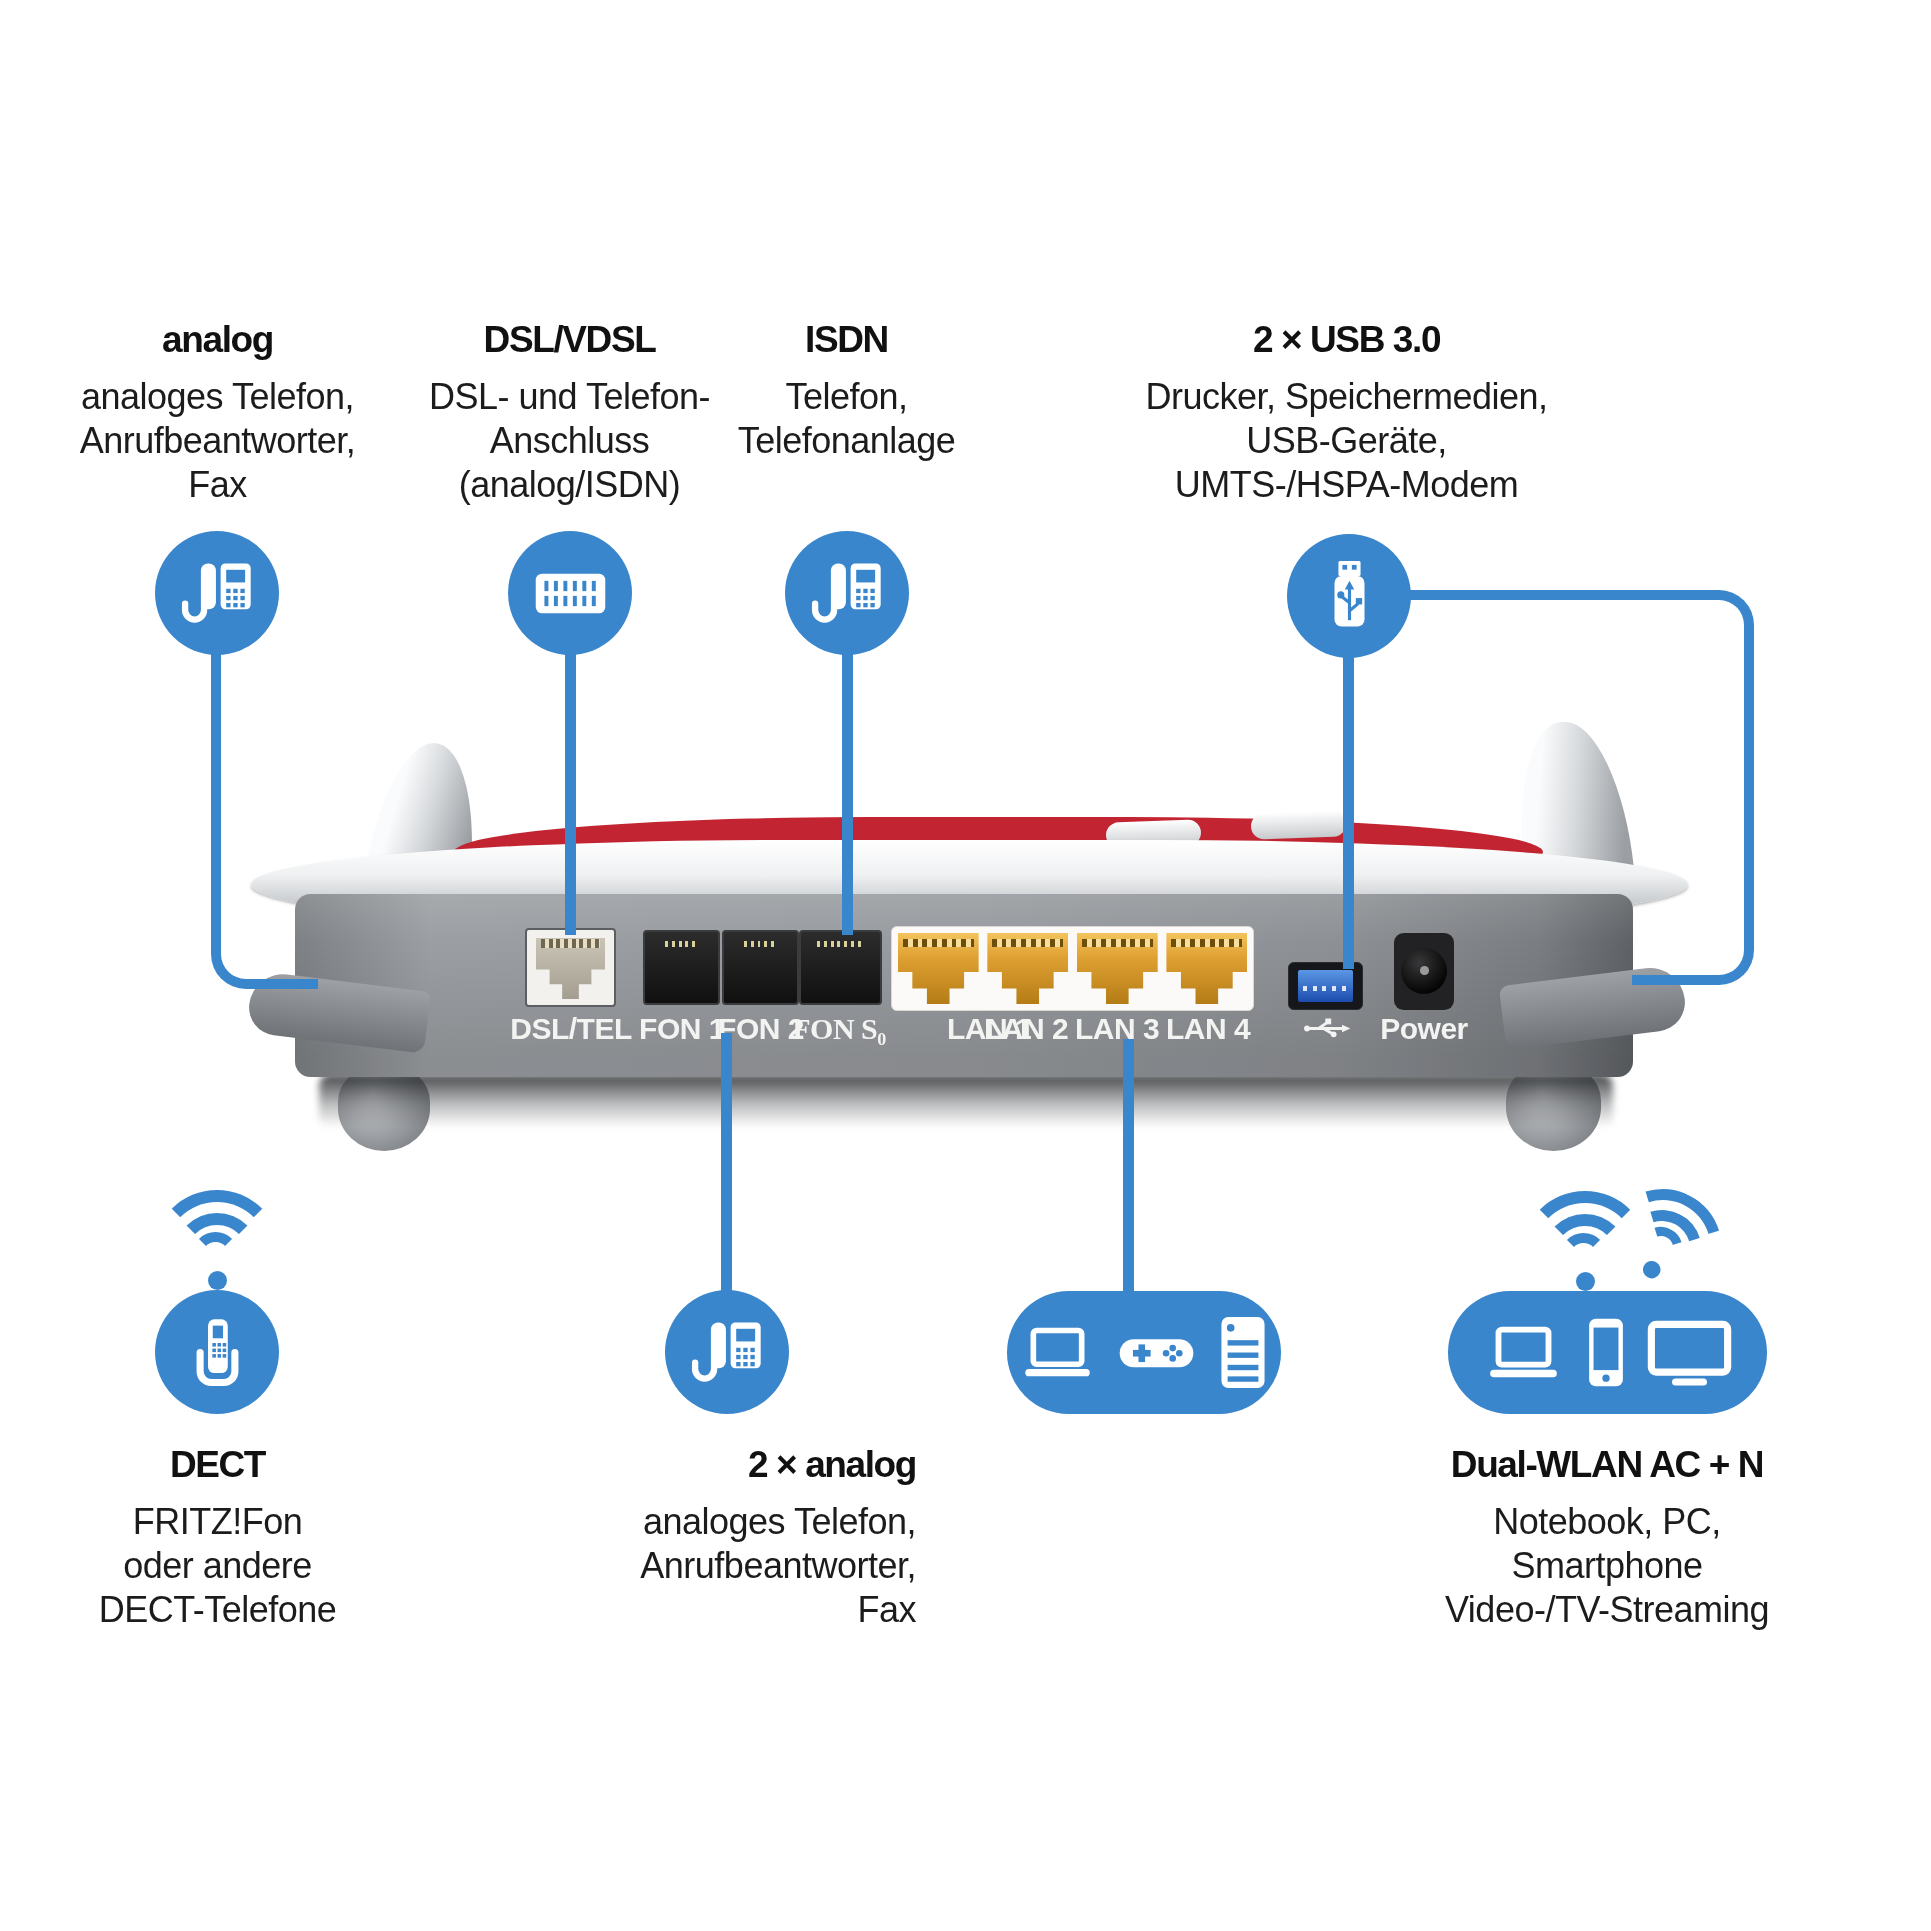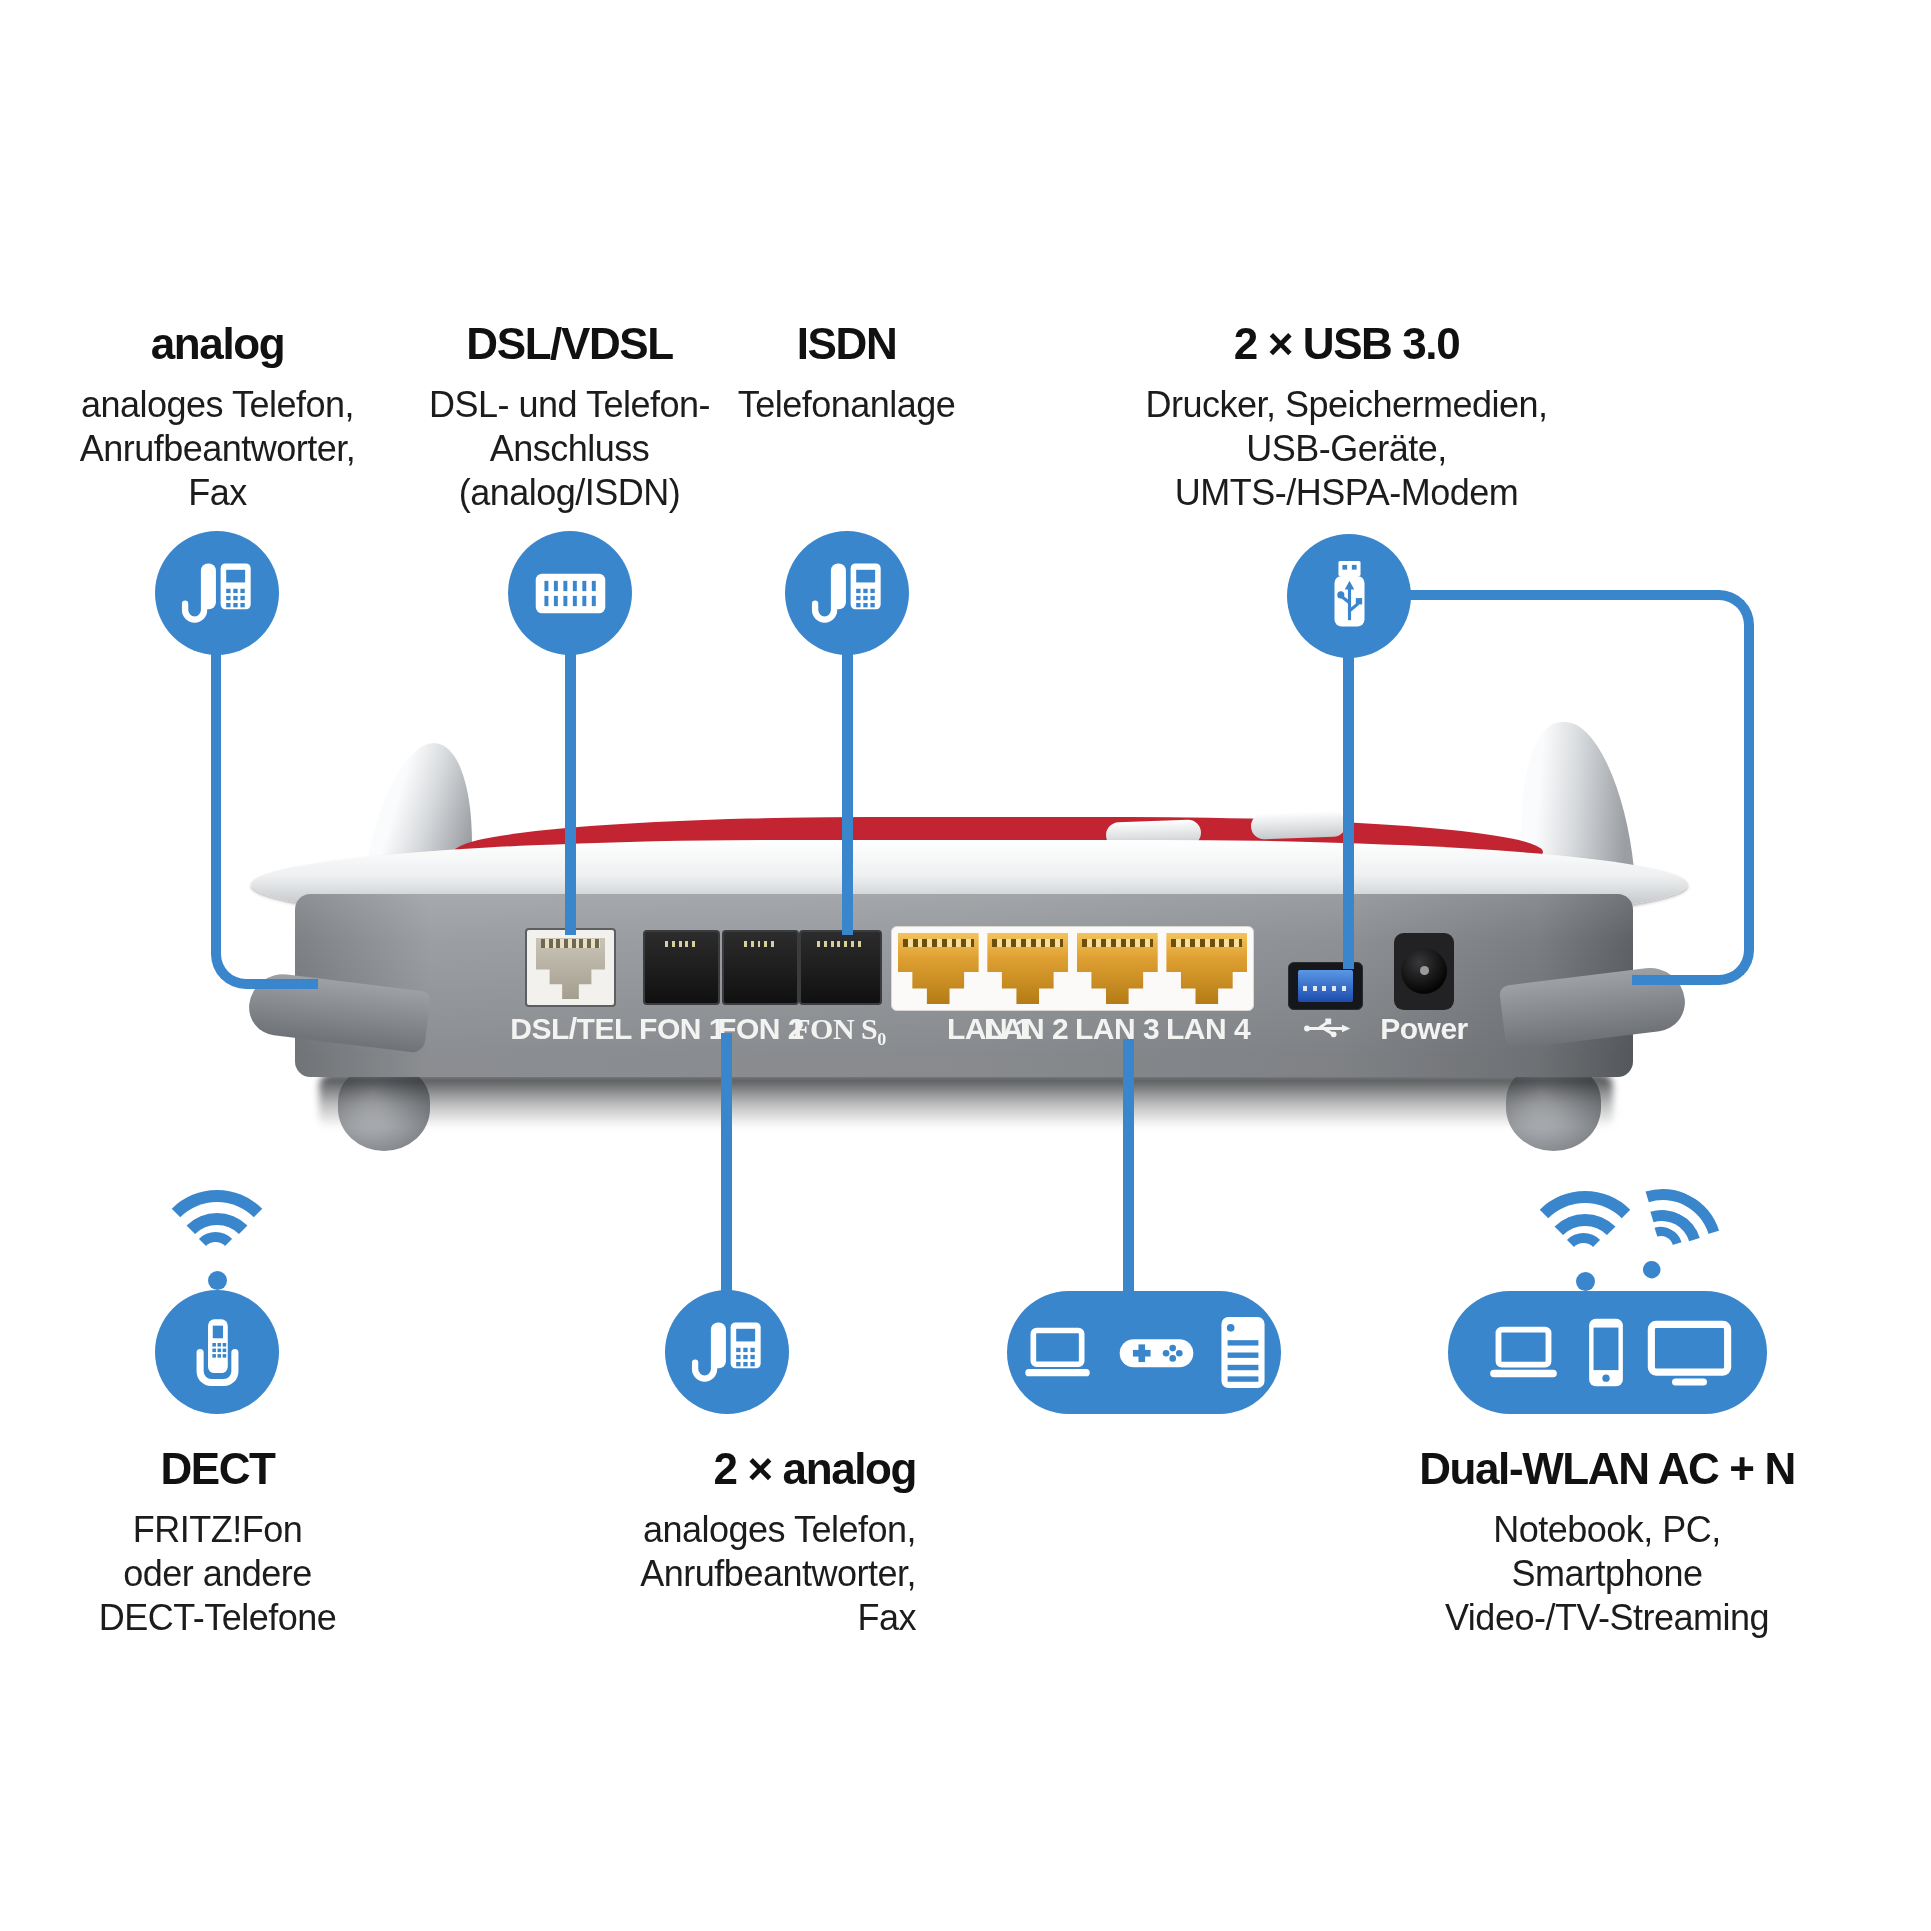--- a/index.html
+++ b/index.html
@@ -2,21 +2,21 @@
 <html><head>
 <meta charset="utf-8">
 <style>
   html,body{margin:0;padding:0;background:#ffffff;}
   .canvas{position:relative;width:1931px;height:1931px;background:#ffffff;overflow:hidden;
           font-family:"Liberation Sans", sans-serif;color:#1a1a1a;}
   .abs{position:absolute;}
 
   
   .callout{position:absolute;text-align:center;}
-  .callout h2{margin:0 0 13.5px 0;font-size:44px;font-weight:bold;letter-spacing:-1.4px;color:#111;}
+  .callout h2{margin:0 0 13.5px 0;font-size:37px;font-weight:bold;letter-spacing:-1.4px;color:#111;}
   .callout .ln{font-size:36px;line-height:44px;letter-spacing:-0.5px;color:#1c1c1c;}
 
   
   .circle{position:absolute;width:124px;height:124px;border-radius:50%;background:#3a86cc;
           display:flex;align-items:center;justify-content:center;z-index:8;}
   .pill{position:absolute;height:123px;border-radius:62px;background:#3a86cc;
         display:flex;align-items:center;justify-content:center;gap:17.4px;z-index:8;}
 
   
   .vline{position:absolute;width:10.6px;background:#3a86cc;z-index:9;}
@@ -109,20 +109,21 @@
     <div class="ln">Fax</div>
   </div>
   <div class="callout" style="left:381px;top:319px;width:377px;">
     <h2>DSL/VDSL</h2>
     <div class="ln">DSL- und Telefon-</div>
     <div class="ln">Anschluss</div>
     <div class="ln">(analog/ISDN)</div>
   </div>
   <div class="callout" style="left:658px;top:319px;width:377px;">
     <h2>ISDN</h2>
+    <div class="ln">Telefon,</div>
     <div class="ln">Telefonanlage</div>
   </div>
   <div class="callout" style="left:1110px;top:319px;width:473px;">
     <h2>2 × USB 3.0</h2>
     <div class="ln">Drucker, Speichermedien,</div>
     <div class="ln">USB-Geräte,</div>
     <div class="ln">UMTS-/HSPA-Modem</div>
   </div>
 
   <div class="circle" style="left:155px;top:531px;">

